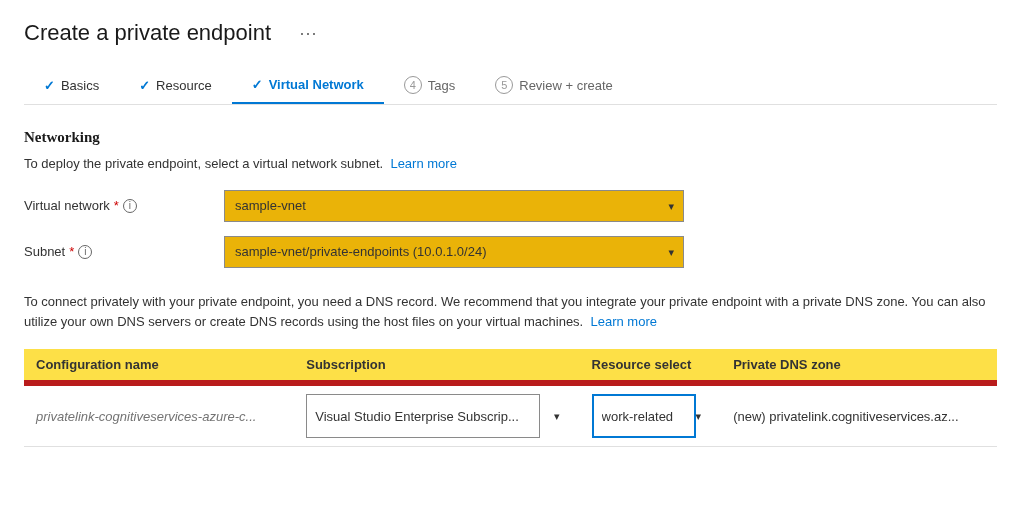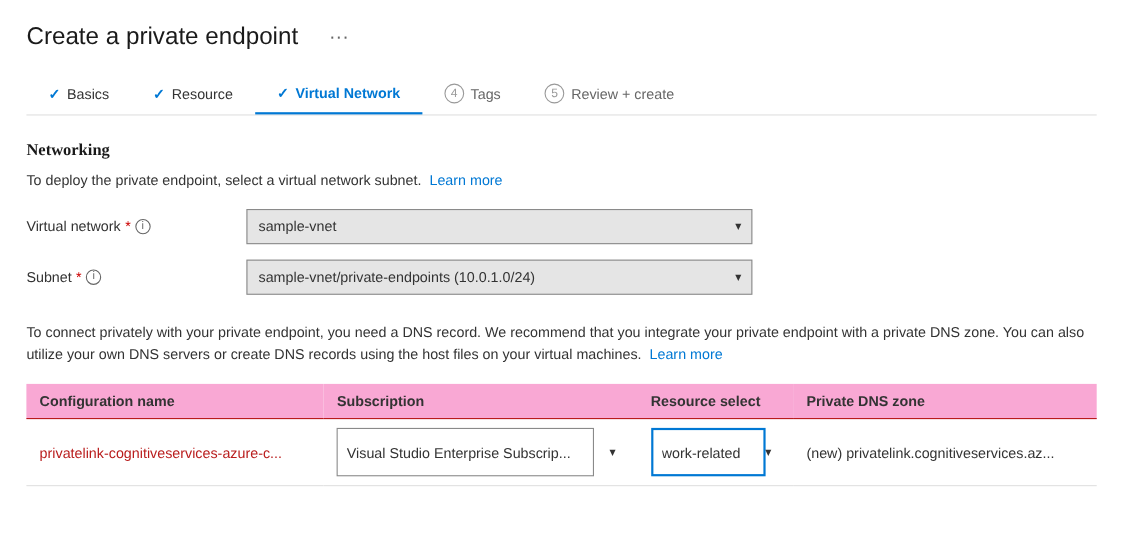--- a/index.html
+++ b/index.html
@@ -25,37 +25,37 @@
     .learn-more { color: #0078d4; text-decoration: none; }
 
     
     .form-row { display: flex; align-items: center; margin-bottom: 14px; }
     .form-label { width: 200px; font-size: 13px; color: #333; display: flex; align-items: center; gap: 4px; flex-shrink: 0; }
     .form-label .required { color: #c00; }
     .info-icon { display: inline-flex; align-items: center; justify-content: center; width: 14px; height: 14px; border-radius: 50%; border: 1px solid #666; font-size: 10px; color: #666; cursor: pointer; }
 
     
     .select-wrapper { position: relative; width: 460px; }
-    .select-box { width: 100%; padding: 6px 32px 6px 10px; border: 1px solid #8a8a8a; background: #e5e5e5; font-size: 13px; color: #333; appearance: none; cursor: pointer; height: 32px; }
+    .select-box { width: 100%; padding: 6px 32px 6px 10px; border: 1px solid #8a8a8a; background: #eab308; font-size: 13px; color: #333; appearance: none; cursor: pointer; height: 32px; }
     .select-arrow { position: absolute; right: 10px; top: 50%; transform: translateY(-50%); pointer-events: none; font-size: 11px; color: #333; }
 
     
     .dns-section { margin-top: 24px; }
     .dns-desc { font-size: 13px; color: #333; line-height: 1.6; margin-bottom: 16px; }
 
     
     .radio-group { display: flex; align-items: center; gap: 20px; margin-bottom: 20px; }
     .radio-label { display: flex; align-items: center; gap: 6px; cursor: pointer; font-size: 13px; }
     .radio-input { width: 16px; height: 16px; accent-color: #0078d4; cursor: pointer; }
 
     
     .dns-table { width: 100%; border-collapse: collapse; font-size: 13px; }
-    .dns-table th { text-align: left; font-weight: 600; color: #333; padding: 8px 12px; background: #f9a8d4; border-bottom: 1px solid #b91c1c; }
+    .dns-table th { text-align: left; font-weight: 600; color: #333; padding: 8px 12px; background: #fde047; border-bottom: 6px solid #b91c1c; }
     .dns-table td { padding: 8px 12px; border-bottom: 1px solid #e0e0e0; color: #333; vertical-align: middle; }
-    .dns-table .config-name { color: #b91c1c; font-size: 13px; max-width: 220px; overflow: hidden; text-overflow: ellipsis; white-space: nowrap; }
+    .dns-table .config-name { color: #737373; font-size: 13px; max-width: 220px; overflow: hidden; text-overflow: ellipsis; white-space: nowrap; font-style: italic; }
 
     .table-select-wrapper { position: relative; }
     .table-select { padding: 4px 20px 4px 8px; border: 1px solid #8a8a8a; background: #fff; font-size: 13px; color: #333; appearance: none; cursor: pointer; height: 44px; }
     .table-select.highlighted { border-color: #0078d4; border-width: 2px; }
     .table-select-arrow { position: absolute; right: 8px; top: 50%; transform: translateY(-50%); pointer-events: none; font-size: 11px; color: #333; }
 
     .static-text { font-size: 13px; color: #333; }
 
     .section-networking { margin-bottom: 24px; }
   </style>

